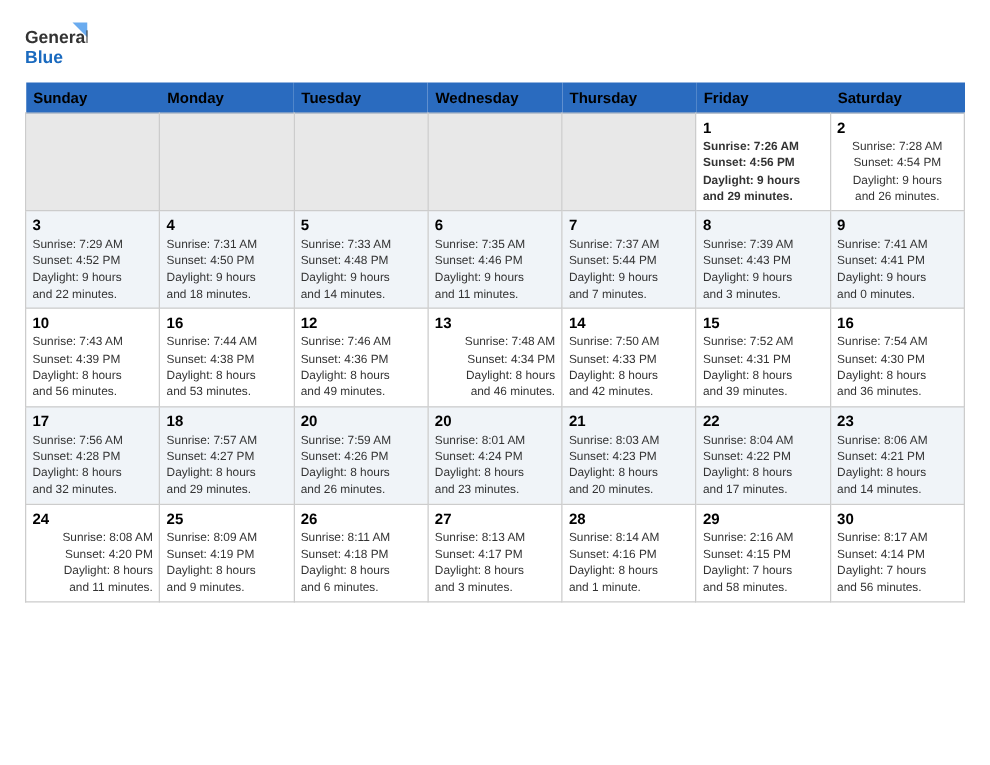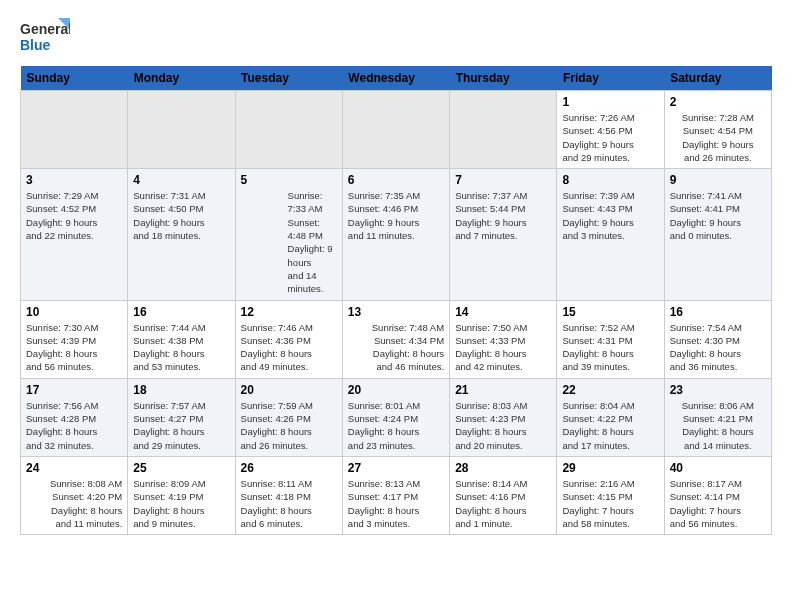--- a/index.html
+++ b/index.html
@@ -115,21 +115,21 @@
     </thead>
     <tbody id="calendar-body">
     <tr>
           <td class="empty-cell"></td>
           <td class="empty-cell"></td>
           <td class="empty-cell"></td>
           <td class="empty-cell"></td>
           <td class="empty-cell"></td>
           <td>
             <span class="day-num">1</span>
-            <div class="day-info" style="white-space: pre-line;">Sunrise: 7:26 AM
+            <div class="day-info" style="white-space: pre-line; font-weight: bold;">Sunrise: 7:26 AM
 Sunset: 4:56 PM
 Daylight: 9 hours
 and 29 minutes.</div>
           </td>
           <td>
             <span class="day-num">2</span>
             <div class="day-info" style="white-space: pre-line; text-align: center;">Sunrise: 7:28 AM
 Sunset: 4:54 PM
 Daylight: 9 hours
 and 26 minutes.</div>
@@ -145,21 +145,21 @@
           </td>
           <td>
             <span class="day-num">4</span>
             <div class="day-info" style="white-space: pre-line;">Sunrise: 7:31 AM
 Sunset: 4:50 PM
 Daylight: 9 hours
 and 18 minutes.</div>
           </td>
           <td>
             <span class="day-num">5</span>
-            <div class="day-info" style="white-space: pre-line; margin-left: 47px;">Sunrise: 7:33 AM
+            <div class="day-info" style="white-space: pre-line;">Sunrise: 7:33 AM
 Sunset: 4:48 PM
 Daylight: 9 hours
 and 14 minutes.</div>
           </td>
           <td>
             <span class="day-num">6</span>
             <div class="day-info" style="white-space: pre-line;">Sunrise: 7:35 AM
 Sunset: 4:46 PM
 Daylight: 9 hours
 and 11 minutes.</div>
@@ -182,21 +182,21 @@
             <span class="day-num">9</span>
             <div class="day-info" style="white-space: pre-line;">Sunrise: 7:41 AM
 Sunset: 4:41 PM
 Daylight: 9 hours
 and 0 minutes.</div>
           </td>
         </tr>
         <tr>
           <td>
             <span class="day-num">10</span>
-            <div class="day-info" style="white-space: pre-line;">Sunrise: 7:30 AM
+            <div class="day-info" style="white-space: pre-line;">Sunrise: 7:43 AM
 Sunset: 4:39 PM
 Daylight: 8 hours
 and 56 minutes.</div>
           </td>
           <td>
             <span class="day-num">16</span>
             <div class="day-info" style="white-space: pre-line;">Sunrise: 7:44 AM
 Sunset: 4:38 PM
 Daylight: 8 hours
 and 53 minutes.</div>
@@ -275,21 +275,21 @@
           </td>
           <td>
             <span class="day-num">22</span>
             <div class="day-info" style="white-space: pre-line;">Sunrise: 8:04 AM
 Sunset: 4:22 PM
 Daylight: 8 hours
 and 17 minutes.</div>
           </td>
           <td>
             <span class="day-num">23</span>
-            <div class="day-info" style="white-space: pre-line; text-align: center;">Sunrise: 8:06 AM
+            <div class="day-info" style="white-space: pre-line;">Sunrise: 8:06 AM
 Sunset: 4:21 PM
 Daylight: 8 hours
 and 14 minutes.</div>
           </td>
         </tr>
         <tr>
           <td>
             <span class="day-num">24</span>
             <div class="day-info" style="white-space: pre-line; text-align: right;">Sunrise: 8:08 AM
 Sunset: 4:20 PM
@@ -325,21 +325,21 @@
 and 1 minute.</div>
           </td>
           <td>
             <span class="day-num">29</span>
             <div class="day-info" style="white-space: pre-line;">Sunrise: 2:16 AM
 Sunset: 4:15 PM
 Daylight: 7 hours
 and 58 minutes.</div>
           </td>
           <td>
-            <span class="day-num">40</span>
+            <span class="day-num">30</span>
             <div class="day-info" style="white-space: pre-line;">Sunrise: 8:17 AM
 Sunset: 4:14 PM
 Daylight: 7 hours
 and 56 minutes.</div>
           </td>
         </tr>
       </tbody>
   </table>
 </div>
 

